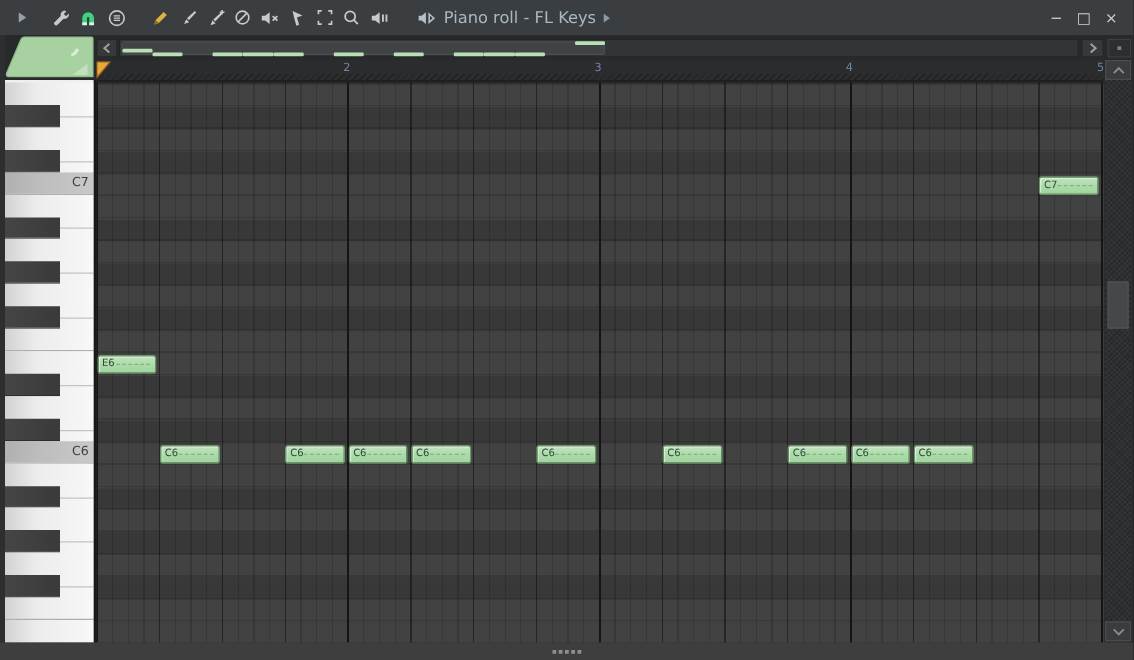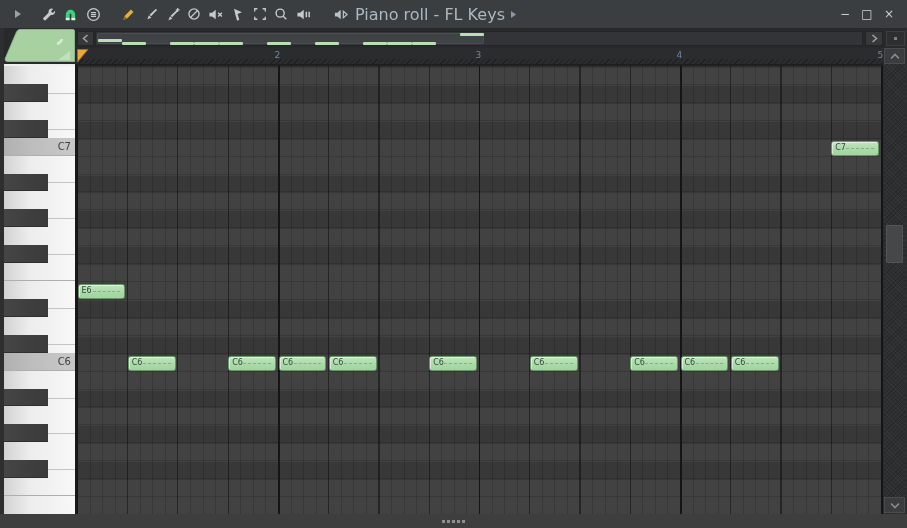--- a/index.html
+++ b/index.html
@@ -6,21 +6,21 @@
   *{box-sizing:border-box;font-family:"DejaVu Sans","Liberation Sans",sans-serif;}
   #win{position:relative;width:907px;height:528px;background:#2a2c2e;overflow:hidden;}
 
   
   .titlebar{position:absolute;left:0;top:0;width:907px;height:28px;background:#3b3e41;
     display:flex;align-items:center;padding:0 10px 0 9px;}
   .tb-icon{display:flex;align-items:center;justify-content:center;width:17px;height:17px;
     color:#c6cacd;flex:0 0 auto;}
   .tb-icon svg{display:block;}
   .tb-sep{width:14px;flex:0 0 auto;}
-  .title-text{font-size:16px;color:#aab8c2;margin:0 4px 0 6px;white-space:nowrap;}
+  .title-text{font-size:13px;color:#aab8c2;margin:0 4px 0 6px;white-space:nowrap;}
   .win-ctrls{margin-left:auto;display:flex;align-items:center;gap:6px;}
   .win-btn{width:16px;height:16px;display:flex;align-items:center;justify-content:center;
     color:#cdd0d2;font-size:12px;line-height:16px;}
 
   
   .band{position:absolute;left:0;top:28px;width:907px;height:36px;background:#27292b;}
   .corner-widget{position:absolute;left:4px;top:29px;width:71px;height:33px;}
   .hs-btn{position:absolute;top:31px;height:15px;background:#36383a;border:1px solid #232527;
     display:flex;align-items:center;justify-content:center;color:#9b9ea1;}
   .hs-track{position:absolute;left:95px;top:31px;width:768px;height:15px;background:#323438;

